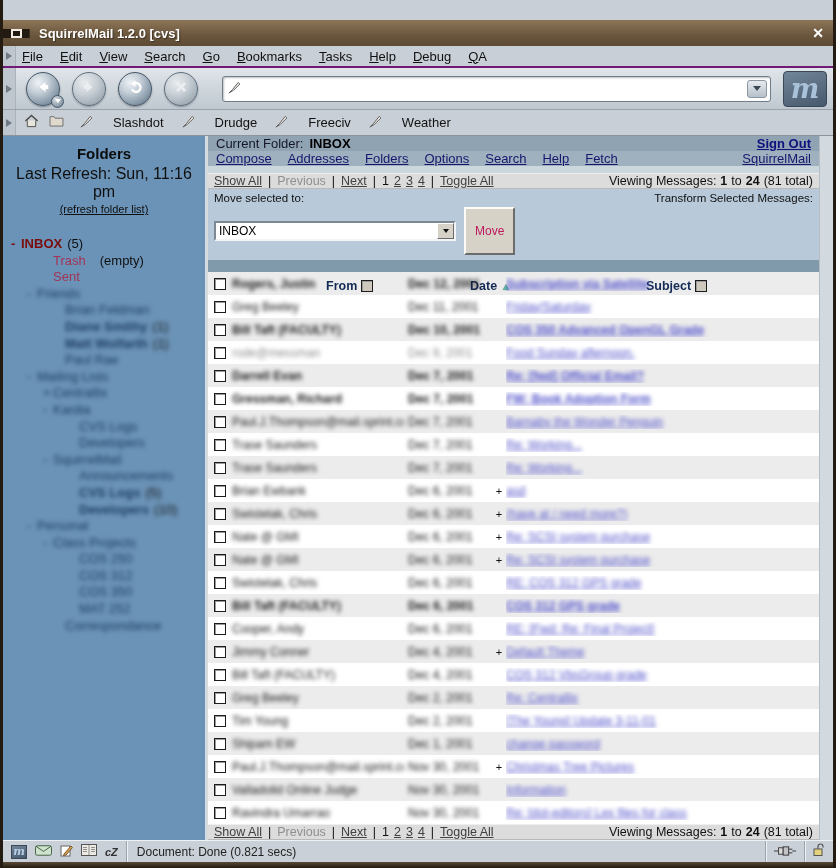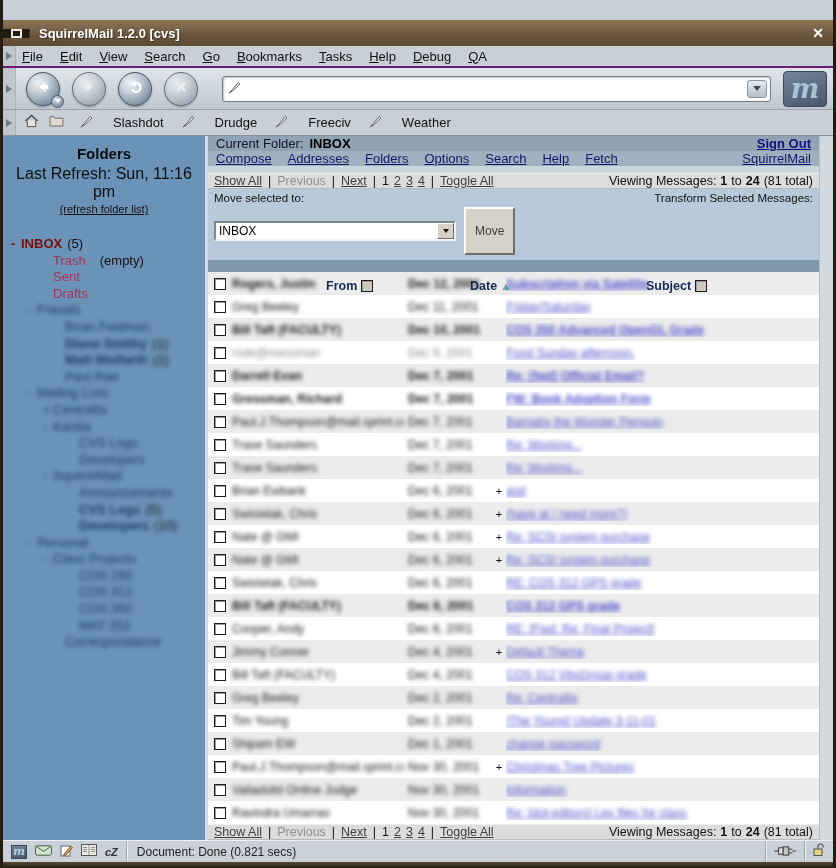--- a/index.html
+++ b/index.html
@@ -76,21 +76,21 @@
   .pright { display:flex; gap:4px; align-items:center; }
 
   .movebar { background:#b8cada; padding:3px 6px 5px 6px; font-size:11.5px; color:#101010; }
   .mb-row1 { display:flex; justify-content:space-between; margin-bottom:3px; }
   .mb-row2 { display:flex; justify-content:space-between; align-items:center; }
   .mb-left { display:flex; align-items:center; gap:8px; }
   .select { width:242px; height:20px; background:#fff; border-top:2px solid #7c8893; border-left:2px solid #7c8893; border-bottom:2px solid #f2f4f6; border-right:2px solid #f2f4f6; display:flex; align-items:center; }
   .select-value { flex:1; font-size:12px; padding-left:3px; color:#000; }
   .select-btn { width:17px; height:16px; background:#d6d2c8; border-top:1px solid #fff; border-left:1px solid #fff; border-bottom:1px solid #6c6c6c; border-right:1px solid #6c6c6c; display:flex; align-items:center; justify-content:center; }
   .darr { width:0; height:0; border-left:3.5px solid transparent; border-right:3.5px solid transparent; border-top:4.5px solid #111; }
-  .btn { font-family:"Liberation Sans", sans-serif; font-size:12px; color:#404040; background:#d6d2c8; padding:15px 9px; border-top:2px solid #fdfbf8; border-left:2px solid #fdfbf8; border-bottom:2px solid #6c6c6c; border-right:2px solid #6c6c6c; }
+  .btn { font-family:"Liberation Sans", sans-serif; font-size:12px; color:#be185d; background:#d6d2c8; padding:15px 9px; border-top:2px solid #fdfbf8; border-left:2px solid #fdfbf8; border-bottom:2px solid #6c6c6c; border-right:2px solid #6c6c6c; }
   .mb-right { display:flex; gap:7px; }
 
   .thead { height:20px; background:#8099ab; position:relative; font-size:12.5px; font-weight:bold; color:#132b55; }
   .th { position:absolute; top:19px; display:flex; align-items:center; gap:4px; }
   .th-from { left:118px; } .th-date { left:262px; } .th-subject { left:438px; }
   .cb { display:inline-block; width:12px; height:12px; background:#fff; border:1px solid #1c1c1c; box-shadow:inset 1px 1px 0 #9a9a9a; }
   .cb.hdr { background:#cfc9bd; }
   .sort { color:#5fb2a6; font-size:10px; text-shadow:0 0 1px #1c4a44; }
 
   .mtable { }
@@ -249,21 +249,20 @@
     <div class="sidebar">
       <div class="sb-head">
         <div class="sb-title">Folders</div>
         <div class="sb-refresh">Last Refresh: Sun, 11:16 pm</div>
         <a class="sb-refresh-link">(refresh folder list)</a>
       </div>
       <div class="folder-list">
           <div class="folder-line f-inbox fbold" style="padding-left: 8px;"><span class="ftoggle">-</span><a class="flabel">INBOX</a><span class="fcount">(5)</span></div>
           <div class="folder-line f-special" style="padding-left: 40px;"><span class="ftoggle"></span><a class="flabel">Trash</a><span class="fcount">(empty)</span></div>
           <div class="folder-line f-special" style="padding-left: 40px;"><span class="ftoggle"></span><a class="flabel">Sent</a></div>
-          <div class="folder-line f-special" style="padding-left: 40px;"><span class="ftoggle"></span><a class="flabel">Drafts</a></div>
           <div class="folder-line f-plain blur" style="padding-left: 24px;"><span class="ftoggle">-</span><a class="flabel">Friends</a></div>
           <div class="folder-line f-plain blur" style="padding-left: 52px;"><span class="ftoggle"></span><a class="flabel">Brian Feldman</a></div>
           <div class="folder-line f-plain blur fbold" style="padding-left: 52px;"><span class="ftoggle"></span><a class="flabel">Diane Smithy</a><span class="fcount">(1)</span></div>
           <div class="folder-line f-plain blur fbold" style="padding-left: 52px;"><span class="ftoggle"></span><a class="flabel">Matt Wolfarth</a><span class="fcount">(1)</span></div>
           <div class="folder-line f-plain blur" style="padding-left: 52px;"><span class="ftoggle"></span><a class="flabel">Paul Rae</a></div>
           <div class="folder-line f-plain blur" style="padding-left: 24px;"><span class="ftoggle">-</span><a class="flabel">Mailing Lists</a></div>
           <div class="folder-line f-plain blur" style="padding-left: 40px;"><span class="ftoggle">+</span><a class="flabel">Centrallix</a></div>
           <div class="folder-line f-plain blur" style="padding-left: 40px;"><span class="ftoggle">-</span><a class="flabel">Kardia</a></div>
           <div class="folder-line f-plain blur" style="padding-left: 66px;"><span class="ftoggle"></span><a class="flabel">CVS Logs</a></div>
           <div class="folder-line f-plain blur" style="padding-left: 66px;"><span class="ftoggle"></span><a class="flabel">Developers</a></div>

